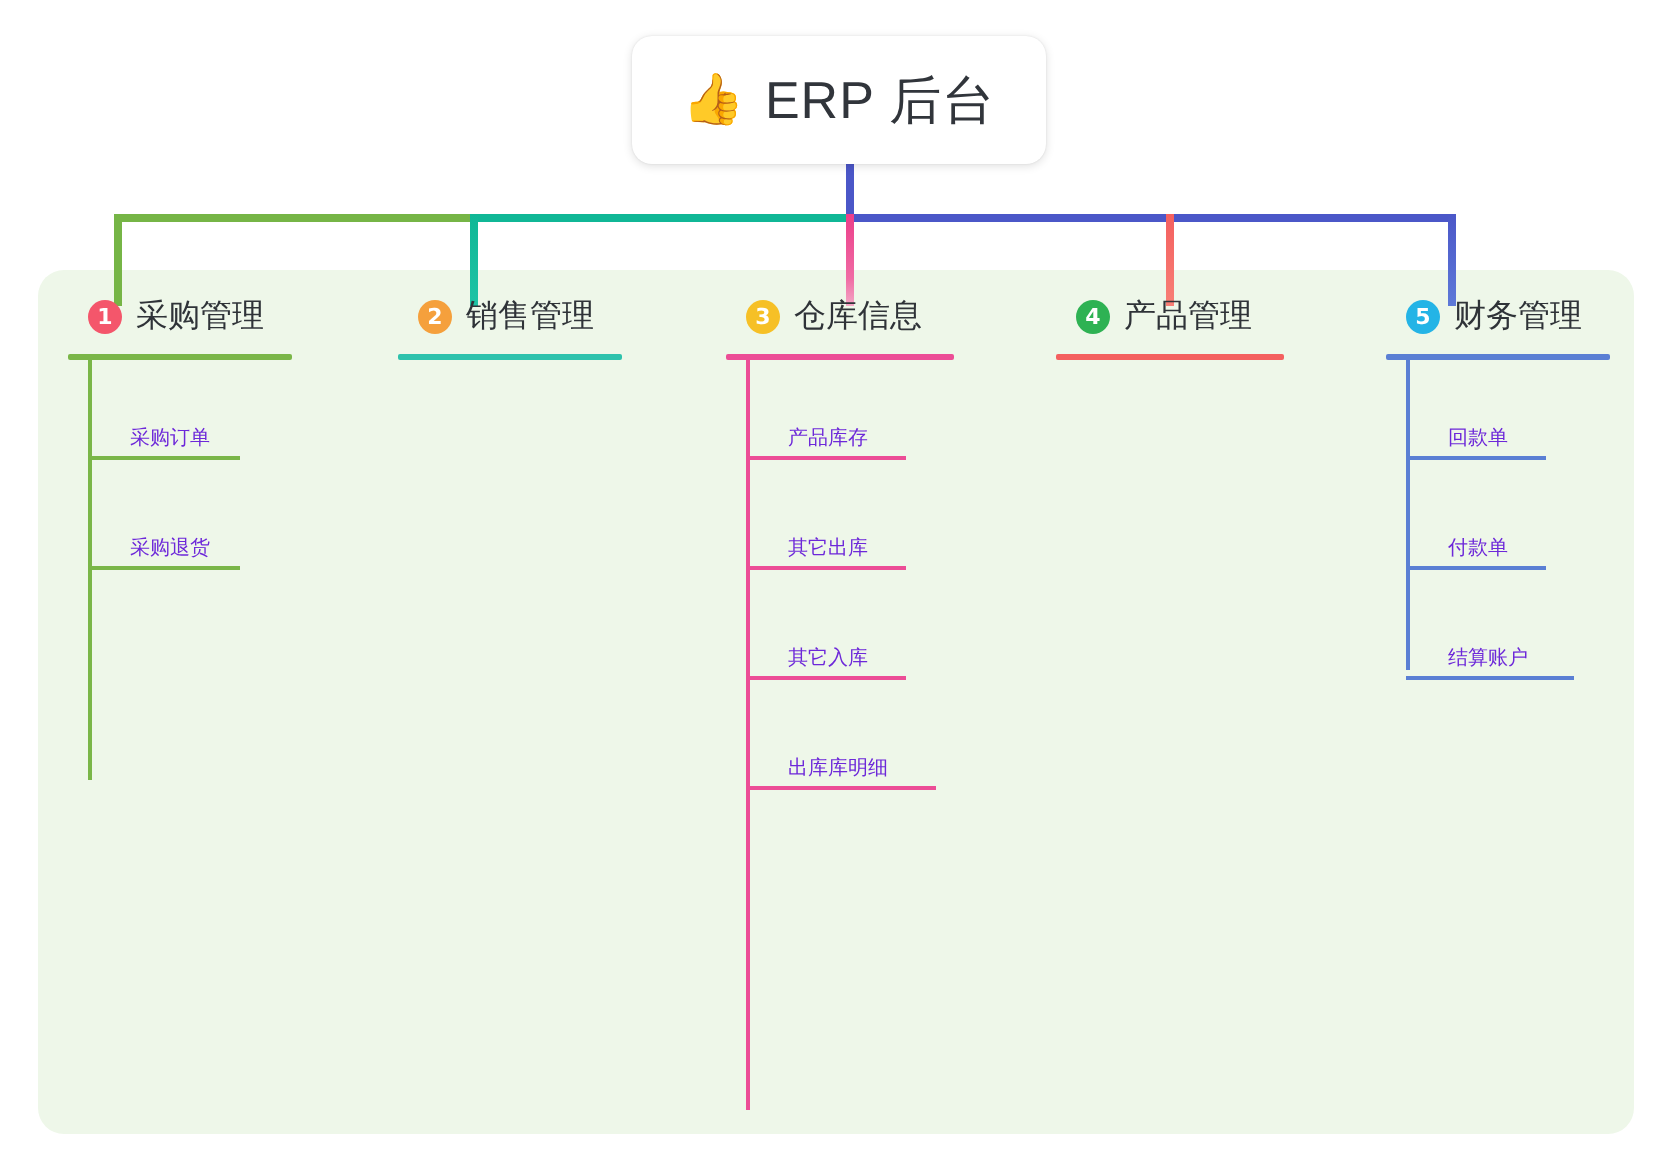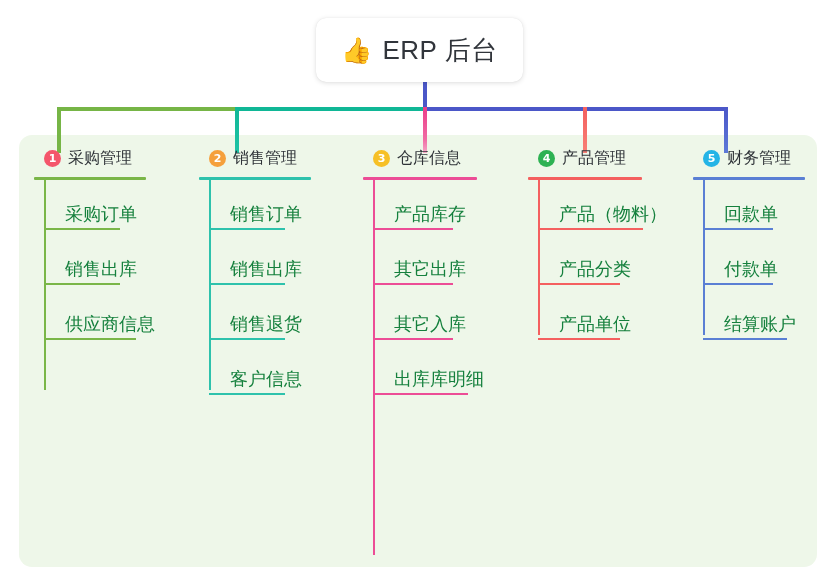--- a/index.html
+++ b/index.html
@@ -61,21 +61,21 @@
   .head-label{ font-size:16px; color:#2f3338; white-space:nowrap; }
   .head-rule{ height:3px; margin-top:8px; border-radius:1px; }
 
   
   .col-body{ position:relative; margin-top:0; }
   .spine{ position:absolute; left:10px; top:0; width:2px; }
 
   .leaf{ position:relative; height:55px; }
   .leaf .lbl{
     position:absolute; left:31px; bottom:9px;
-    font-size:18px; color:#15803d; white-space:nowrap;
+    font-size:10px; color:#6d28d9; white-space:nowrap;
   }
   .leaf .rule{ position:absolute; left:10px; bottom:5px; height:2px; }
 
   
   #col-1{ left:34px;  top:147px; width:160px; }
   #col-2{ left:199px; top:147px; width:160px; }
   #col-3{ left:363px; top:147px; width:165px; }
   #col-4{ left:528px; top:147px; width:165px; }
   #col-5{ left:693px; top:147px; width:150px; }
 </style>
@@ -107,54 +107,31 @@
         <span class="head-label">采购管理</span>
       </div>
       <div class="head-rule" style="width: 112px; background: rgb(122, 182, 72);"></div>
       <div class="col-body">
         <div class="spine" style="height: 210px; background: rgb(122, 182, 72);"></div>
         <div class="leaf">
           <span class="lbl">采购订单</span>
           <span class="rule" style="width: 76px; background: rgb(122, 182, 72);"></span>
         </div>
         <div class="leaf">
-          <span class="lbl">销售出库</span>
+          <span class="lbl">采购退货</span>
           <span class="rule" style="width: 76px; background: rgb(122, 182, 72);"></span>
-        </div>
-        <div class="leaf">
-          <span class="lbl">供应商信息</span>
-          <span class="rule" style="width: 92px; background: rgb(122, 182, 72);"></span>
         </div>
       </div>
     </div>
   <div class="col" id="col-2">
       <div class="col-head">
         <span class="badge" style="background: rgb(245, 160, 60);">2</span>
         <span class="head-label">销售管理</span>
       </div>
       <div class="head-rule" style="width: 112px; background: rgb(46, 194, 172);"></div>
-      <div class="col-body">
-        <div class="spine" style="height: 210px; background: rgb(46, 194, 172);"></div>
-        <div class="leaf">
-          <span class="lbl">销售订单</span>
-          <span class="rule" style="width: 76px; background: rgb(46, 194, 172);"></span>
-        </div>
-        <div class="leaf">
-          <span class="lbl">销售出库</span>
-          <span class="rule" style="width: 76px; background: rgb(46, 194, 172);"></span>
-        </div>
-        <div class="leaf">
-          <span class="lbl">销售退货</span>
-          <span class="rule" style="width: 76px; background: rgb(46, 194, 172);"></span>
-        </div>
-        <div class="leaf">
-          <span class="lbl">客户信息</span>
-          <span class="rule" style="width: 76px; background: rgb(46, 194, 172);"></span>
-        </div>
-      </div>
     </div>
   <div class="col" id="col-3">
       <div class="col-head">
         <span class="badge" style="background: rgb(246, 192, 38);">3</span>
         <span class="head-label">仓库信息</span>
       </div>
       <div class="head-rule" style="width: 114px; background: rgb(236, 77, 150);"></div>
       <div class="col-body">
         <div class="spine" style="height: 375px; background: rgb(236, 77, 150);"></div>
         <div class="leaf">
@@ -174,35 +151,20 @@
           <span class="rule" style="width: 95px; background: rgb(236, 77, 150);"></span>
         </div>
       </div>
     </div>
   <div class="col" id="col-4">
       <div class="col-head">
         <span class="badge" style="background: rgb(46, 178, 83);">4</span>
         <span class="head-label">产品管理</span>
       </div>
       <div class="head-rule" style="width: 114px; background: rgb(244, 96, 95);"></div>
-      <div class="col-body">
-        <div class="spine" style="height: 155px; background: rgb(244, 96, 95);"></div>
-        <div class="leaf">
-          <span class="lbl">产品（物料）</span>
-          <span class="rule" style="width: 105px; background: rgb(244, 96, 95);"></span>
-        </div>
-        <div class="leaf">
-          <span class="lbl">产品分类</span>
-          <span class="rule" style="width: 82px; background: rgb(244, 96, 95);"></span>
-        </div>
-        <div class="leaf">
-          <span class="lbl">产品单位</span>
-          <span class="rule" style="width: 82px; background: rgb(244, 96, 95);"></span>
-        </div>
-      </div>
     </div>
   <div class="col" id="col-5">
       <div class="col-head">
         <span class="badge" style="background: rgb(36, 180, 230);">5</span>
         <span class="head-label">财务管理</span>
       </div>
       <div class="head-rule" style="width: 112px; background: rgb(90, 127, 212);"></div>
       <div class="col-body">
         <div class="spine" style="height: 155px; background: rgb(90, 127, 212);"></div>
         <div class="leaf">

